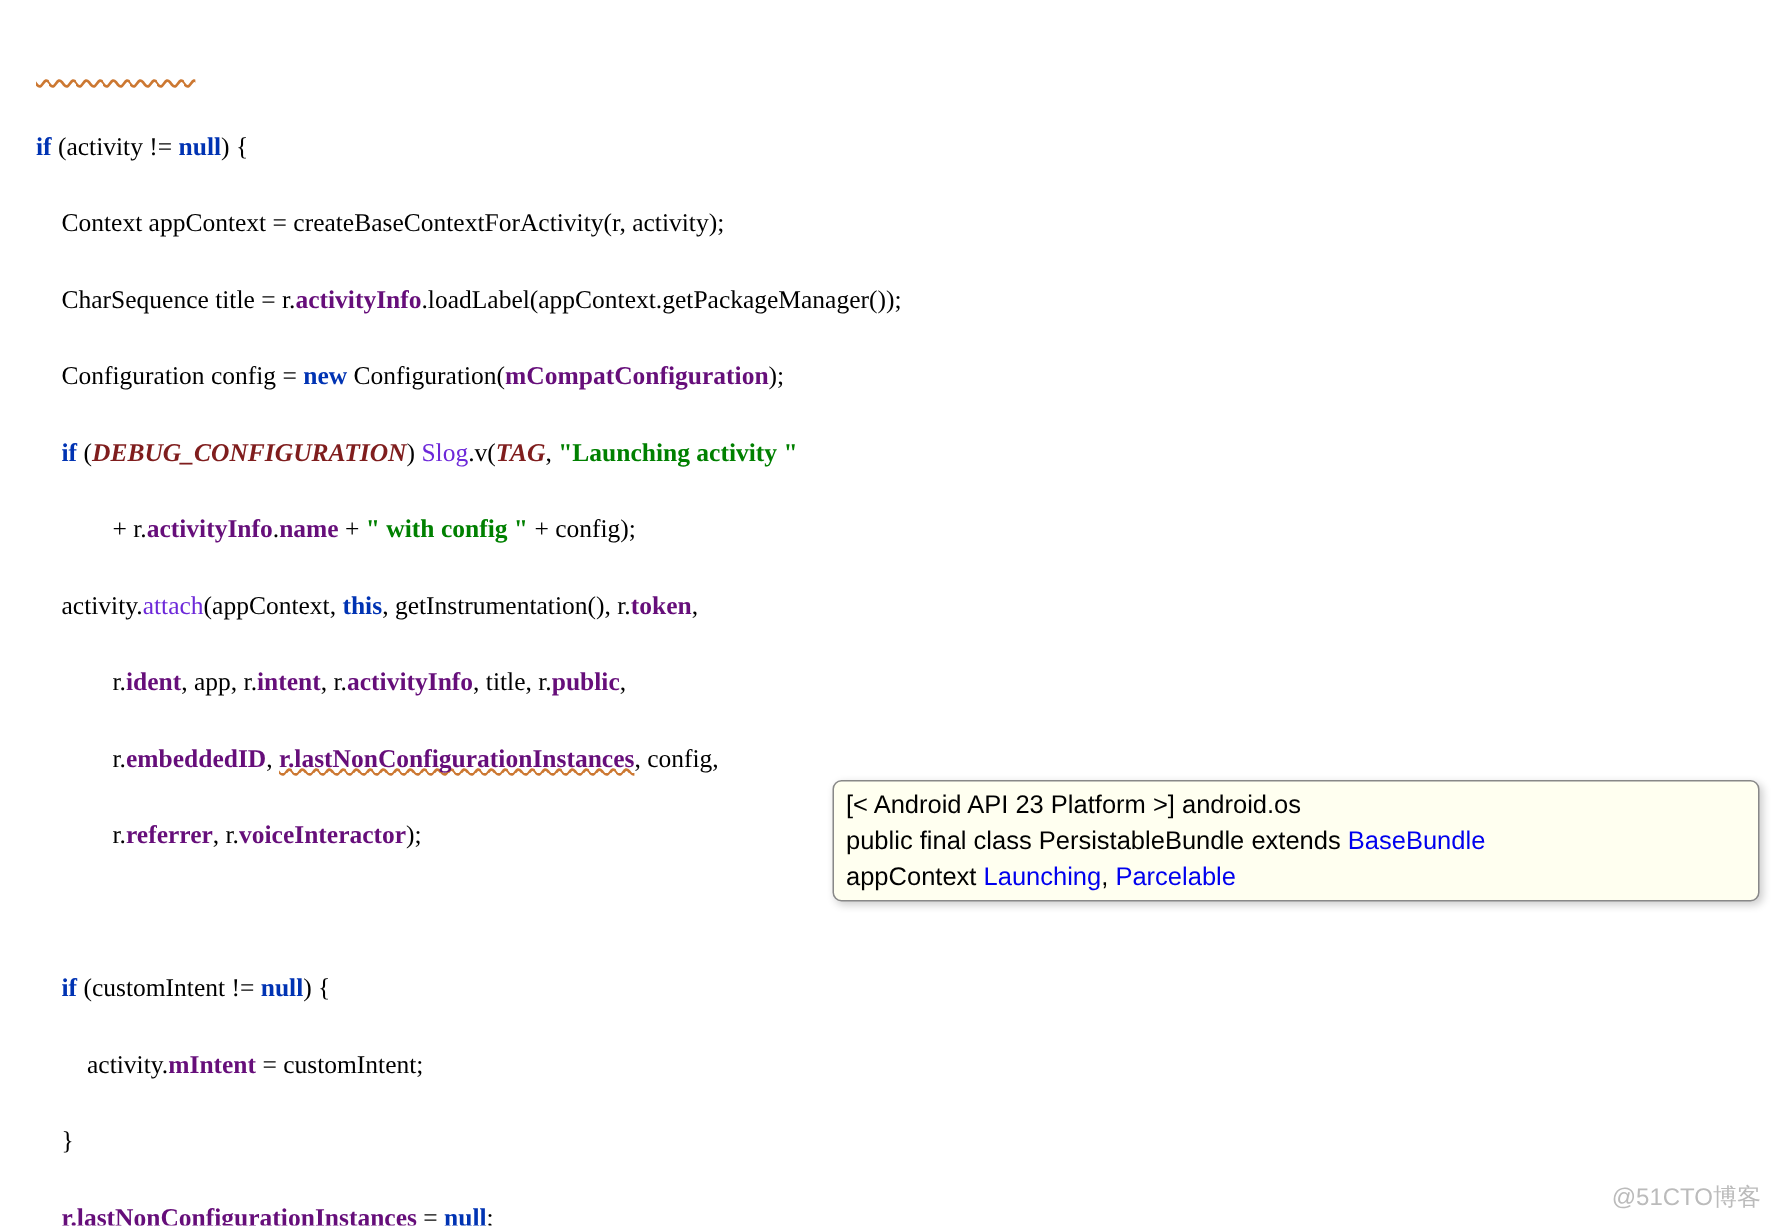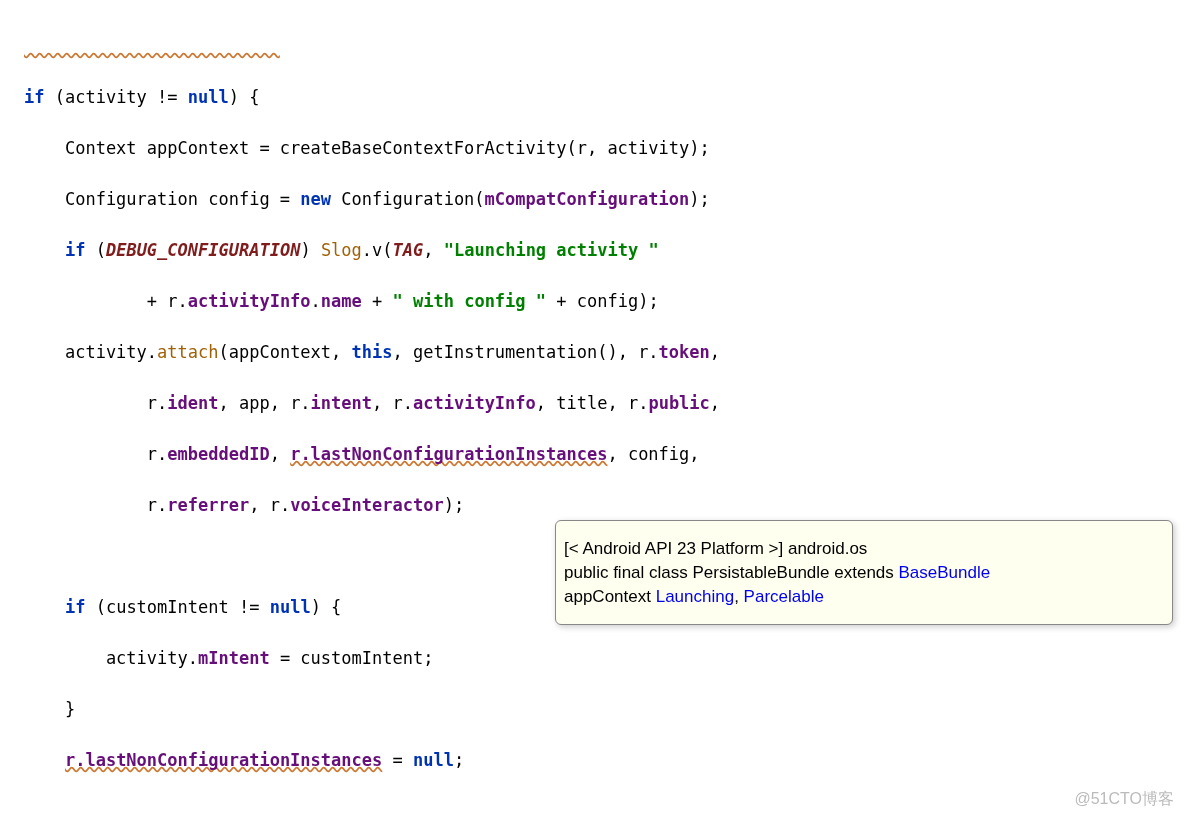--- a/index.html
+++ b/index.html
@@ -17,56 +17,57 @@
   }
   .code-area {
     padding: 8px 0 0 24px;
     white-space: pre;
     position: relative;
   }
   .kw { color: #0033b3; font-weight: bold; }
   .field { color: #660e7a; font-weight: bold; }
   .field-i { color: #7f1d1d; font-weight: bold; font-style: italic; }
   .str { color: #008000; font-weight: bold; }
-  .err { color: #a16207; }
+  .err { color: #6d28d9; }
   .warn-uline { text-decoration: underline wavy #cc7832; text-decoration-skip-ink: none; }
   .link { color: #0000ee; }
   .tooltip {
     position: absolute;
     top: 520px;
     left: 555px;
     width: 600px;
     background: #fffff0;
     border: 1px solid #888;
     border-radius: 6px;
     box-shadow: 2px 2px 6px rgba(0,0,0,0.2);
     font-family: "Lucida Grande", sans-serif;
     font-size: 17px;
     line-height: 1.4;
-    padding: 16px 8px;
+    padding: 4px 8px;
     color: #000;
     white-space: normal;
   }
   .watermark {
     position: absolute;
     bottom: 6px;
     right: 10px;
     color: #bbb;
     font-family: sans-serif;
     font-size: 16px;
   }
-  .line { display: block; }
+  .line { display: block; font-family: Liberation Serif, serif; }
 </style>
 </head>
 <body>
 
 <div class="code-area">
 <span class="line"><span class="warn-uline">                         </span></span>
 <span class="line"><span class="kw">if</span><span> (activity != </span><span class="kw">null</span><span>) {</span></span>
 <span class="line"><span>    Context appContext = createBaseContextForActivity(r, activity);</span></span>
+<span class="line"><span>    CharSequence title = r.</span><span class="field">activityInfo</span><span>.loadLabel(appContext.getPackageManager());</span></span>
 <span class="line"><span>    Configuration config = </span><span class="kw">new</span><span> Configuration(</span><span class="field">mCompatConfiguration</span><span>);</span></span>
 <span class="line"><span>    </span><span class="kw">if</span><span> (</span><span class="field-i">DEBUG_CONFIGURATION</span><span>) </span><span class="err">Slog</span><span>.v(</span><span class="field-i">TAG</span><span>, </span><span class="str">"Launching activity "</span></span>
 <span class="line"><span>            + r.</span><span class="field">activityInfo</span><span>.</span><span class="field">name</span><span> + </span><span class="str">" with config "</span><span> + config);</span></span>
 <span class="line"><span>    activity.</span><span class="err">attach</span><span>(appContext, </span><span class="kw">this</span><span>, getInstrumentation(), r.</span><span class="field">token</span><span>,</span></span>
 <span class="line"><span>            r.</span><span class="field">ident</span><span>, app, r.</span><span class="field">intent</span><span>, r.</span><span class="field">activityInfo</span><span>, title, r.</span><span class="field">public</span><span>,</span></span>
 <span class="line"><span>            r.</span><span class="field">embeddedID</span><span>, </span><span class="field warn-uline">r.lastNonConfigurationInstances</span><span>, config,</span></span>
 <span class="line"><span>            r.</span><span class="field">referrer</span><span>, r.</span><span class="field">voiceInteractor</span><span>);</span></span>
 <span class="line"> </span>
 <span class="line"><span>    </span><span class="kw">if</span><span> (customIntent != </span><span class="kw">null</span><span>) {</span></span>
 <span class="line"><span>        activity.</span><span class="field">mIntent</span><span> = customIntent;</span></span>

